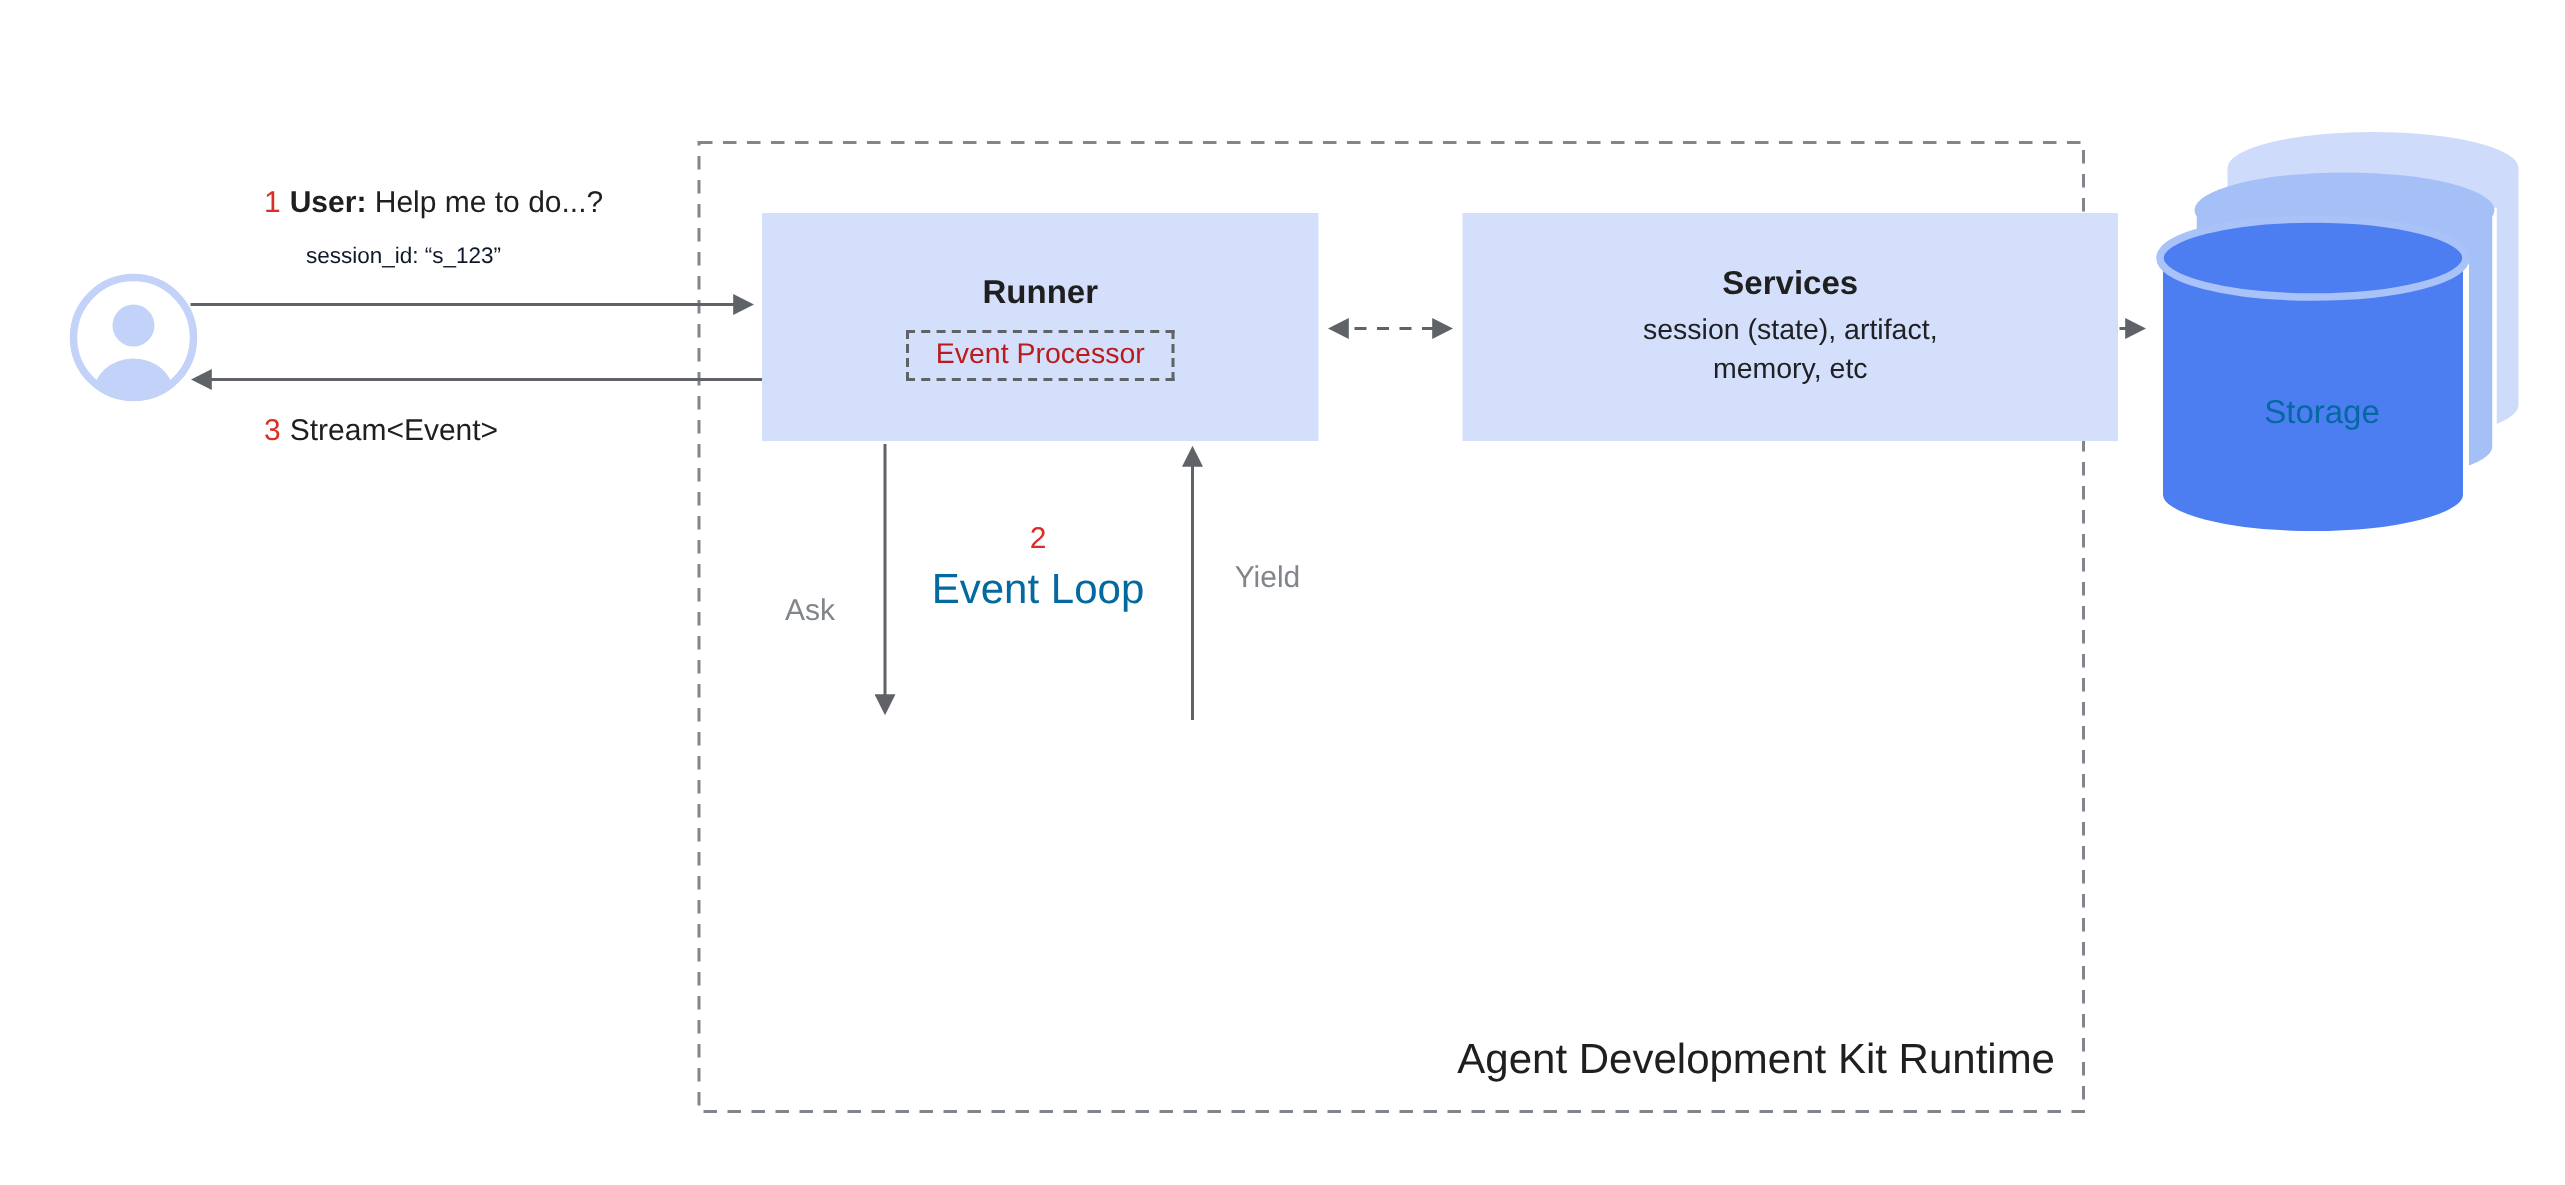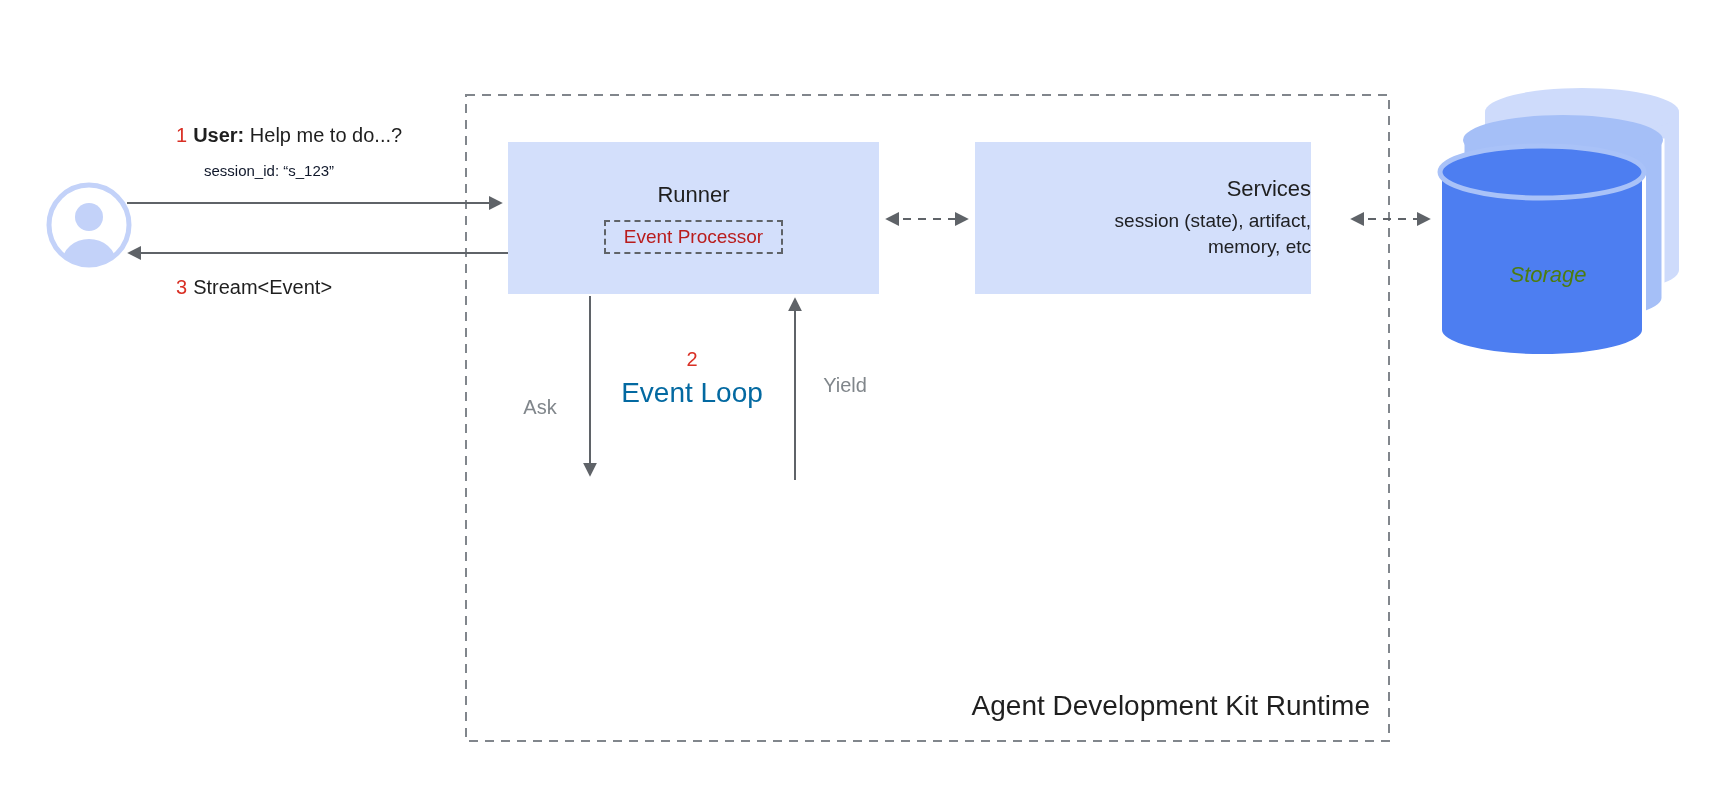--- a/index.html
+++ b/index.html
@@ -15,21 +15,21 @@
 
   .box {
     position: absolute;
     background: #d3dffb;
     display: flex;
     flex-direction: column;
     align-items: center;
     justify-content: center;
     text-align: center;
   }
-  .box-title { font-size: 22px; color: #1f1f1f; line-height: 26px; }
+  .box-title { font-size: 22px; color: #1f1f1f; line-height: 26px; font-weight: bold; }
   .sub-line { font-size: 19px; line-height: 26px; }
   .sub-dark { color: #202124; }
   .sub-gray { color: #6b7280; }
 
   .ep {
     margin-top: 12px;
     border: 2px dashed #5f6368;
     color: #b91c1c;
     font-size: 19px;
     line-height: 22px;
@@ -81,22 +81,21 @@
     white-space: nowrap;
   }
 
   .storage-label {
     position: absolute;
     left: 1442px;
     top: 262px;
     width: 212px;
     text-align: center;
     font-size: 22px;
-    color: #4d7c0f;
-    font-style: italic;
+    color: #0369a1;
   }
 
   .user-icon-wrap { position: absolute; left: 45px; top: 181px; }
 </style>
 </head>
 <body>
 
 <div class="canvas">
 
   <svg class="overlay" width="1710" height="790" viewBox="0 0 1710 790">
@@ -152,21 +151,21 @@
 
   <div class="step" style="left:176px; top:276px;">
     <span class="num">3</span><span>Stream&lt;Event&gt;</span>
   </div>
 
   <div class="box" style="left:508px; top:142px; width:371px; height:152px;">
     <div class="box-title">Runner</div>
     <div class="ep">Event Processor</div>
   </div>
 
-  <div class="box" style="left:975px; top:142px; width:336px; height:152px;align-items:flex-end;">
+  <div class="box" style="left:975px; top:142px; width:437px; height:152px;">
     <div class="box-title" style="margin-bottom:6px;">Services</div>
     <div class="sub-line sub-dark">session (state), artifact,</div>
     <div class="sub-line sub-dark">memory, etc</div>
   </div>
 
 
   <div class="flow-label" style="left:505px; top:396px; width:70px;">Ask</div>
   <div class="flow-label" style="left:810px; top:374px; width:70px;">Yield</div>
 
   <div class="event-loop">

